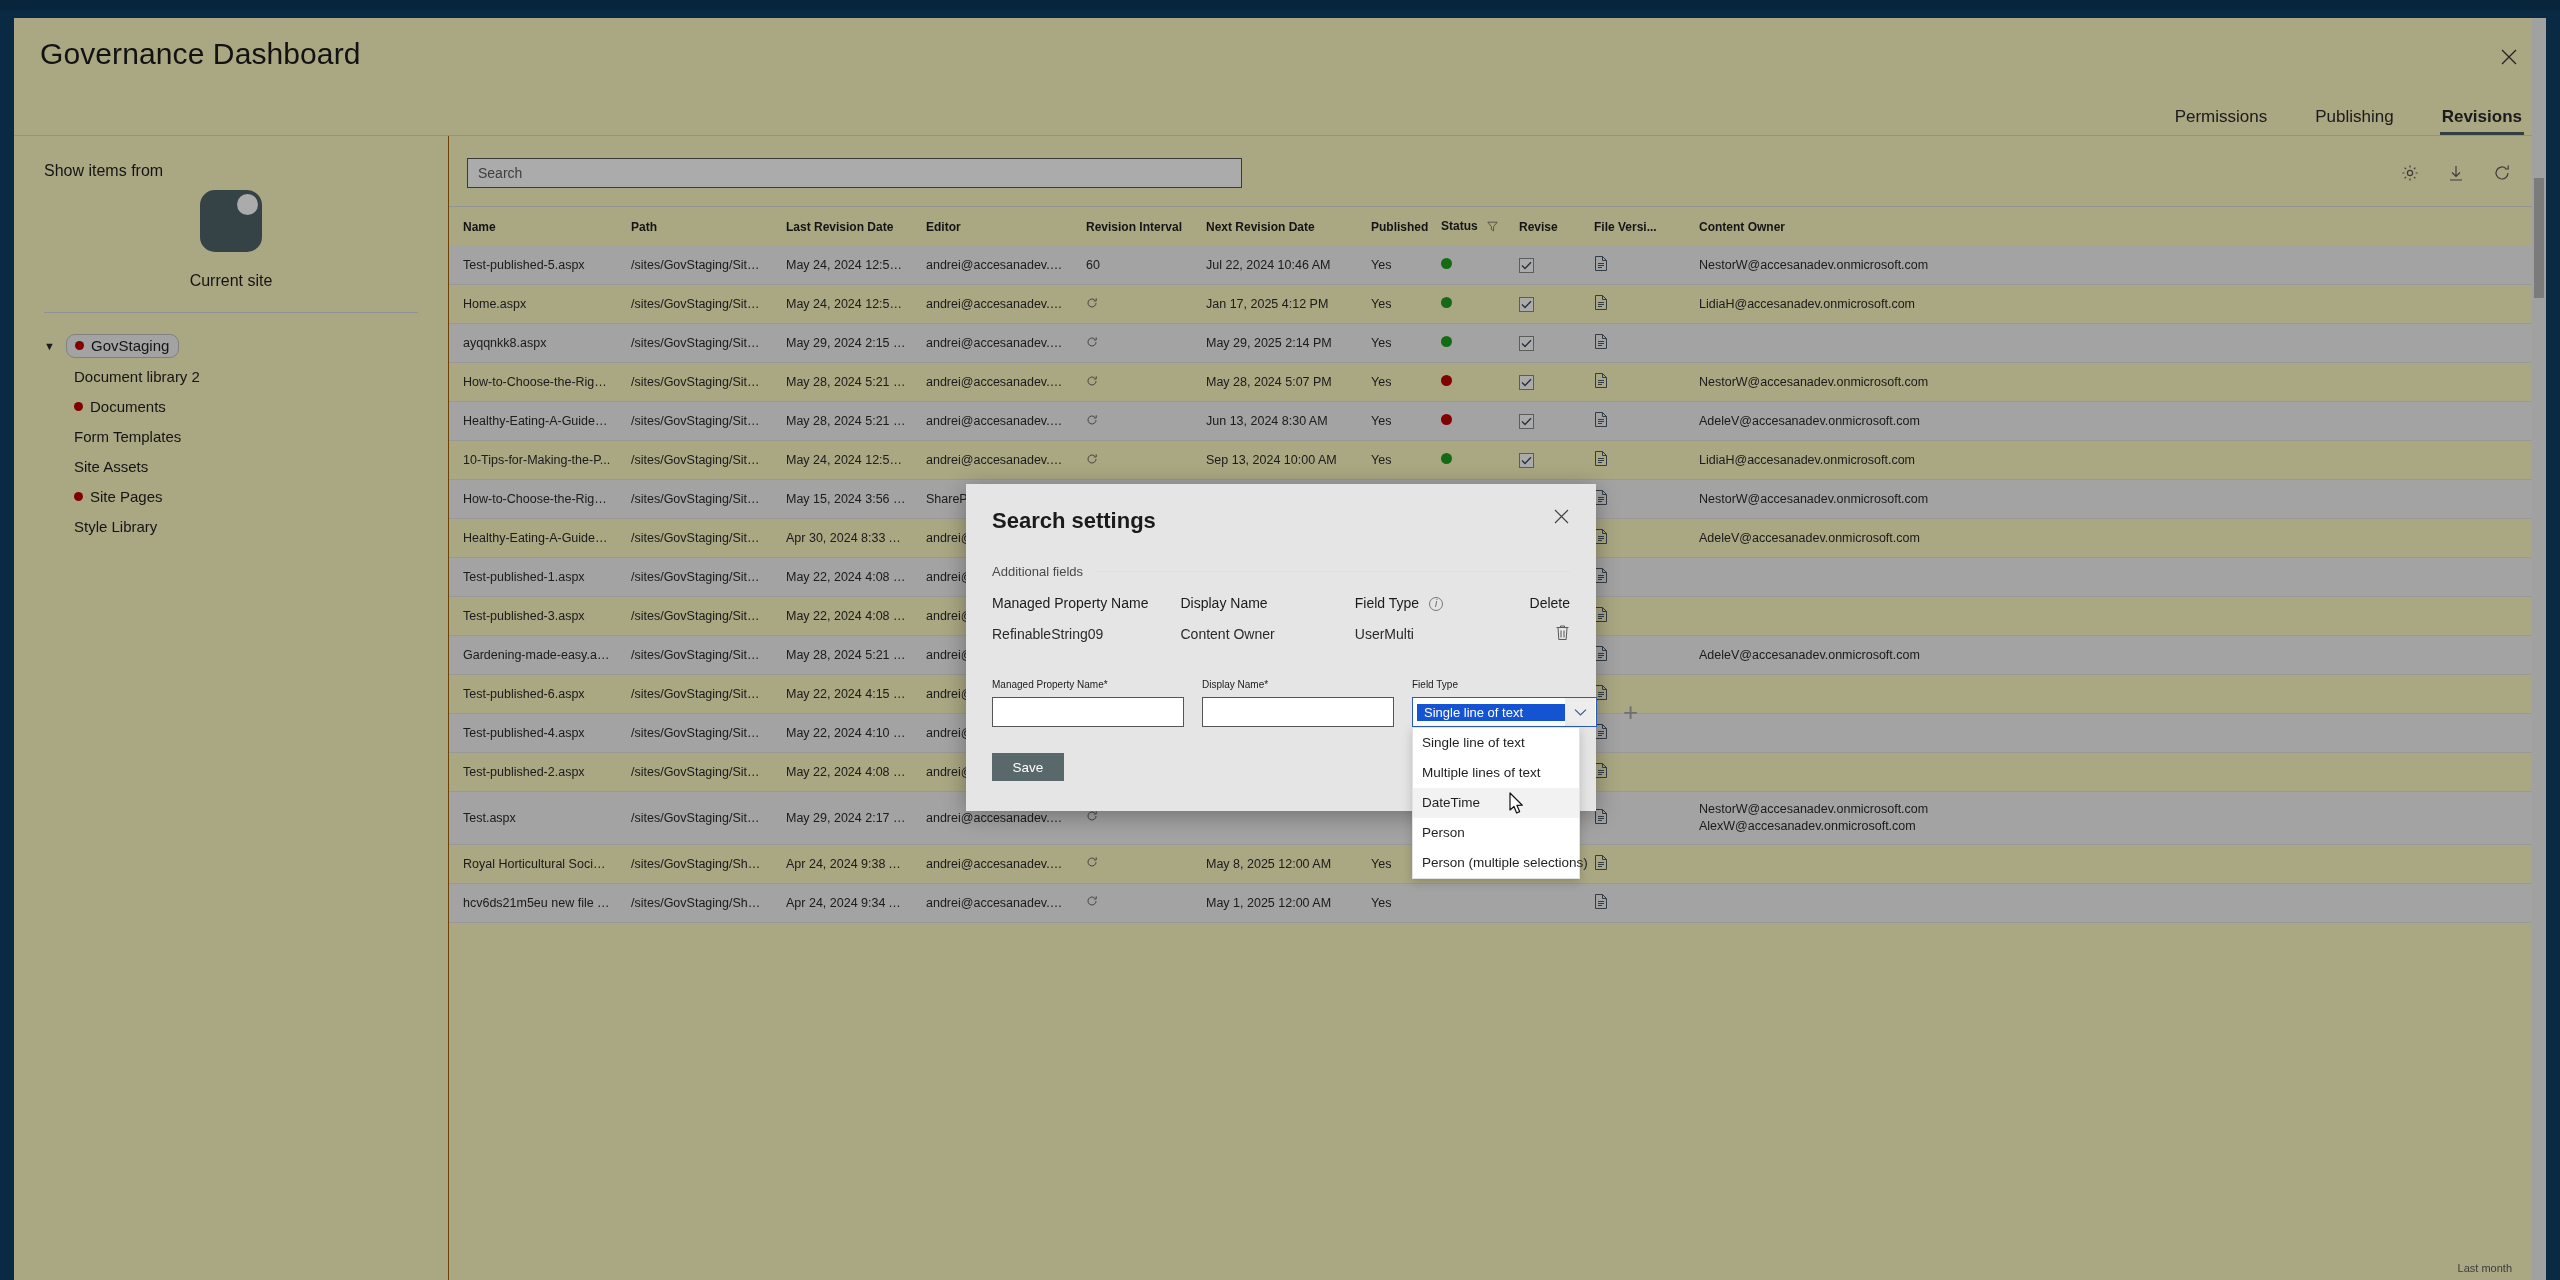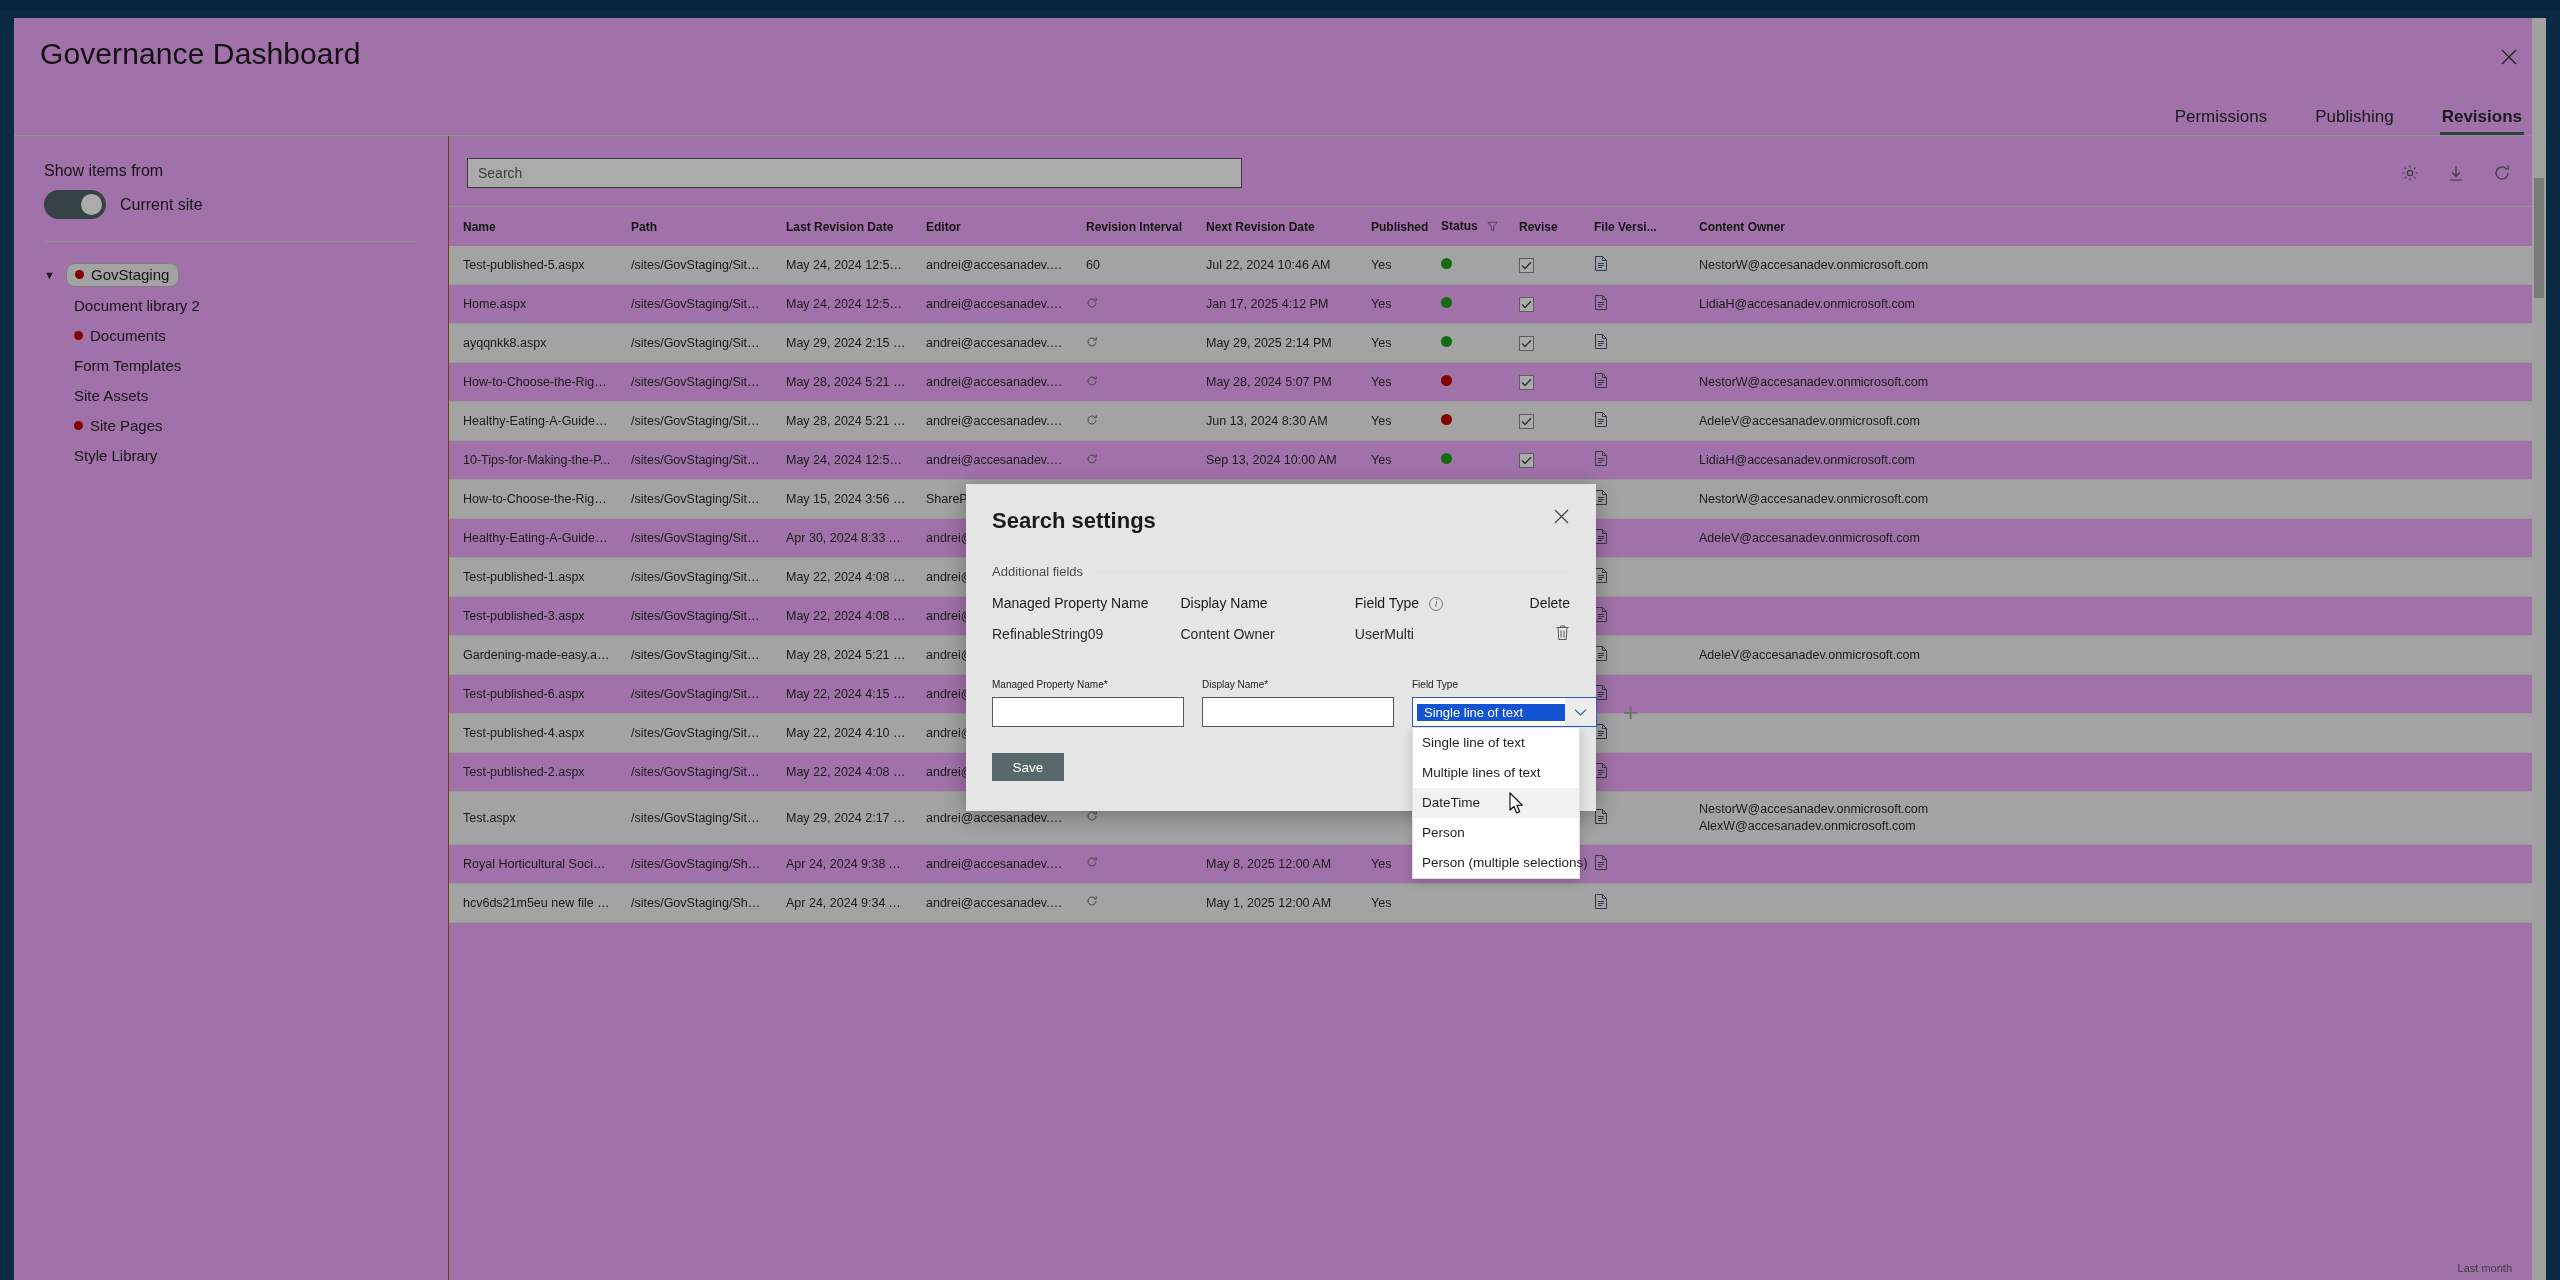--- a/index.html
+++ b/index.html
@@ -10,21 +10,21 @@
     overflow: hidden;
   }
   .browser-bg { position: absolute; inset: 0; background: #103f66; }
   .browser-bg .strip { position: absolute; left: 0; top: 0; width: 100%; height: 10px; background: #0b3a5c; }
 
   
   .app {
     position: absolute;
     left: 14px; top: 18px;
     width: 2532px; height: 1262px;
-    background: #f0abfc;
+    background: #fef9c3;
     overflow: hidden;
   }
   
   .dim-layer {
     position: absolute; inset: 0;
     background: rgba(0,0,0,0.33);
     z-index: 40; pointer-events: none;
   }
 
   
@@ -65,21 +65,21 @@
   .body-split { display: flex; height: calc(1262px - 72px - 46px); }
 
   
   .sidebar {
     width: 435px; flex: 0 0 435px;
     border-right: 1px solid #a16207;
     padding: 26px 30px 0 30px;
     position: relative;
   }
   .sb-label { font-size: 16px; color: #1f1f1f; margin-bottom: 10px; }
-  .toggle-row { display: flex; align-items: center; gap: 14px; }
+  .toggle-row { display: flex; align-items: center; gap: 20px; flex-direction: column; }
   .toggle {
     width: 62px; height: 29px; border-radius: 15px;
     background: #4f6369; position: relative; cursor: pointer; flex: 0 0 62px;
   }
   .toggle .knob {
     position: absolute; right: 4px; top: 4px;
     width: 21px; height: 21px; border-radius: 50%; background: #fff;
   }
   .toggle-txt { font-size: 16px; color: #1f1f1f; }
   .sb-divider { height: 1px; background: #d9d9d9; margin: 22px 0 18px 0; }

